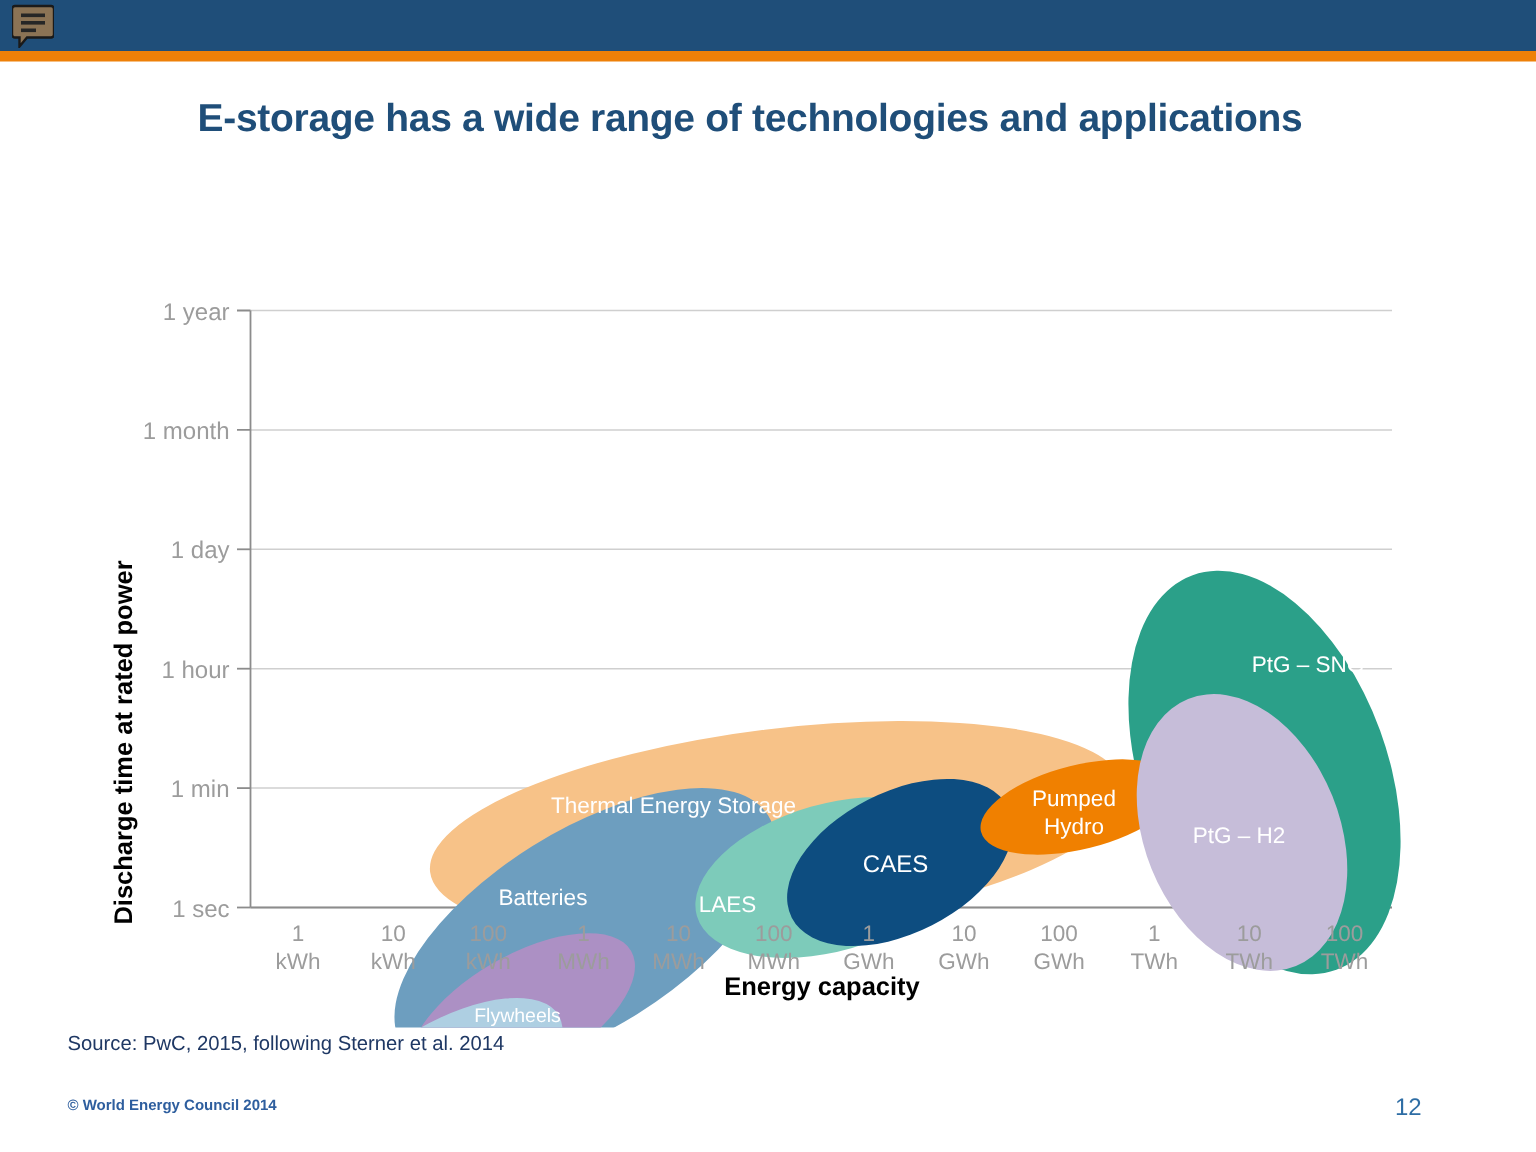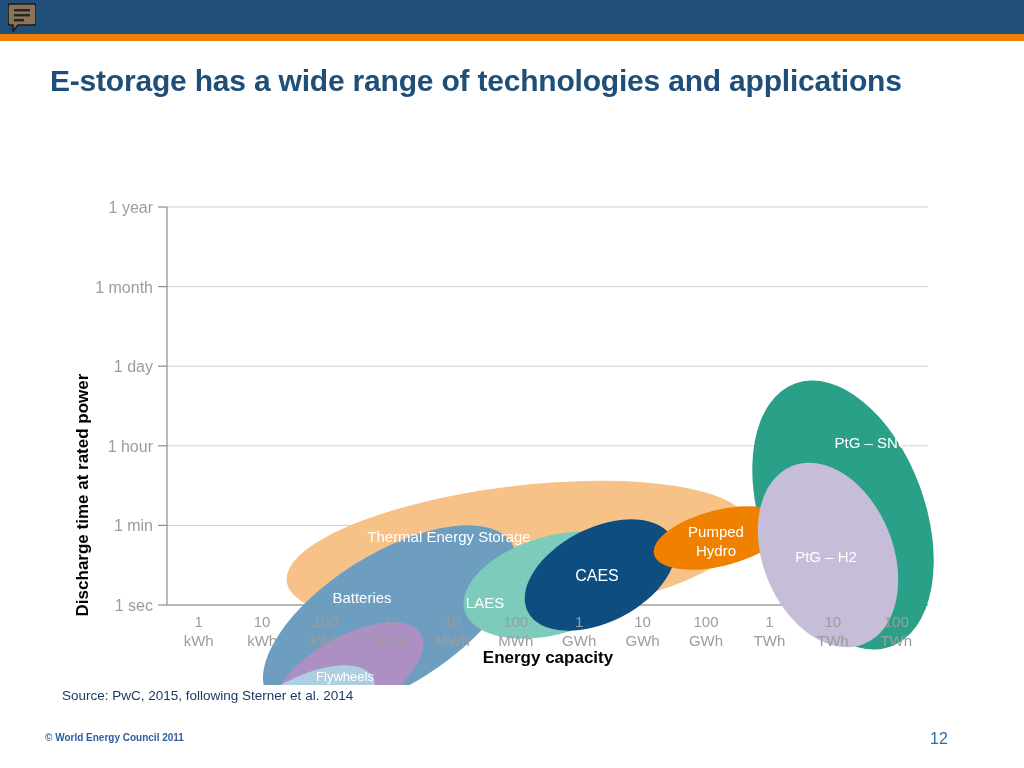--- a/index.html
+++ b/index.html
@@ -37,44 +37,45 @@
     width: 28px;
     height: 30px;
   }
 
   
   #slide-title {
     position: absolute;
     top: 62px;
     left: 50px;
     width: 900px;
-    font-size: 30px;
+    font-size: 26px;
     font-weight: bold;
     line-height: 1.28;
     color: #1F4E79;
     letter-spacing: -0.2px;
+    text-align: center;
   }
 
   
   #chart-wrap {
     position: absolute;
     top: 185px;
     left: 60px;
     width: 900px;
     height: 500px;
   }
   #chart-svg {
     display: block;
   }
 
   
   #source-note {
     position: absolute;
     top: 688px;
-    left: 62px;
+    left: 45px;
     font-size: 13.5px;
     color: #1F3864;
   }
   #copyright {
     position: absolute;
     top: 732px;
     left: 45px;
     font-size: 10px;
     font-weight: bold;
     color: #2E5E9E;
@@ -169,14 +170,14 @@
         <text x="582.625" y="442" text-anchor="middle" font-family="Liberation Sans, sans-serif" font-size="15" fill="#9C9C9C"><tspan x="582.625" dy="0">10</tspan><tspan x="582.625" dy="19">GWh</tspan></text>
         <text x="646.0416666666666" y="442" text-anchor="middle" font-family="Liberation Sans, sans-serif" font-size="15" fill="#9C9C9C"><tspan x="646.0416666666666" dy="0">100</tspan><tspan x="646.0416666666666" dy="19">GWh</tspan></text>
         <text x="709.4583333333334" y="442" text-anchor="middle" font-family="Liberation Sans, sans-serif" font-size="15" fill="#9C9C9C"><tspan x="709.4583333333334" dy="0">1</tspan><tspan x="709.4583333333334" dy="19">TWh</tspan></text>
         <text x="772.875" y="442" text-anchor="middle" font-family="Liberation Sans, sans-serif" font-size="15" fill="#9C9C9C"><tspan x="772.875" dy="0">10</tspan><tspan x="772.875" dy="19">TWh</tspan></text>
         <text x="836.2916666666666" y="442" text-anchor="middle" font-family="Liberation Sans, sans-serif" font-size="15" fill="#9C9C9C"><tspan x="836.2916666666666" dy="0">100</tspan><tspan x="836.2916666666666" dy="19">TWh</tspan></text>
       </g>
   </svg>
 </div>
 
 <div id="source-note">Source: PwC, 2015, following Sterner et al. 2014</div>
-<div id="copyright">© World Energy Council 2011</div>
+<div id="copyright">© World Energy Council 2014</div>
 <div id="page-number">12</div>
 
 </body></html>

